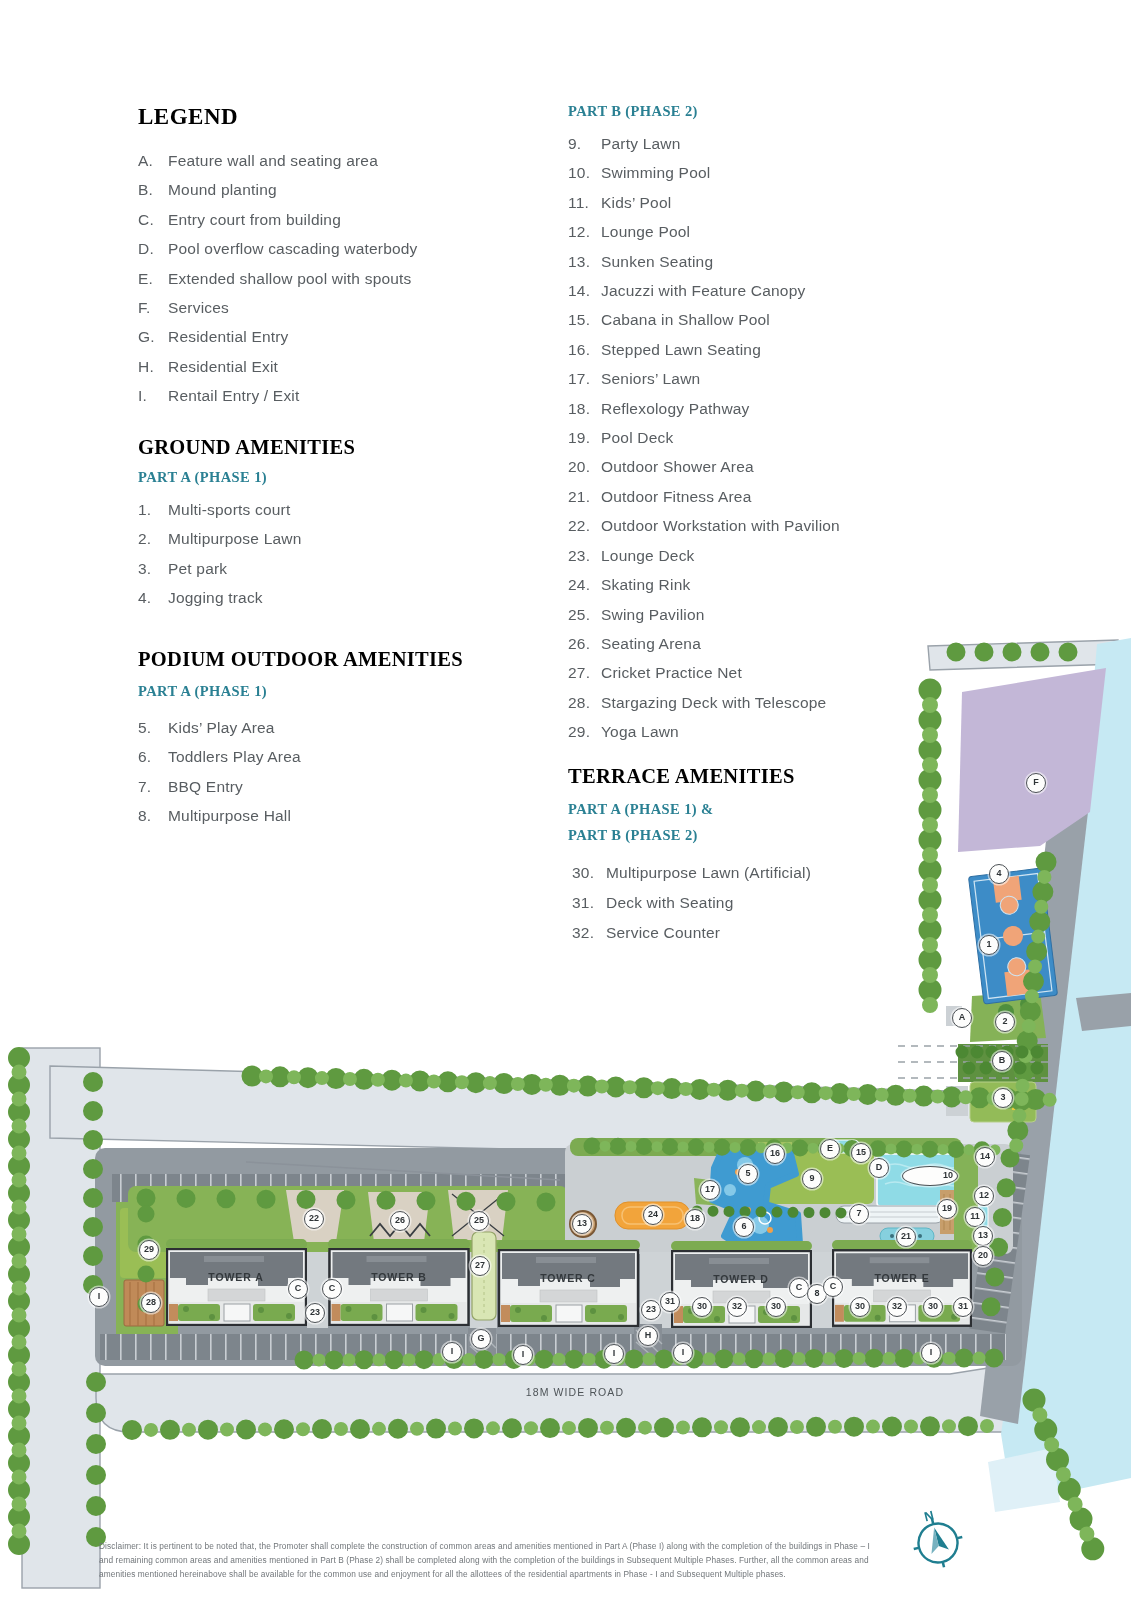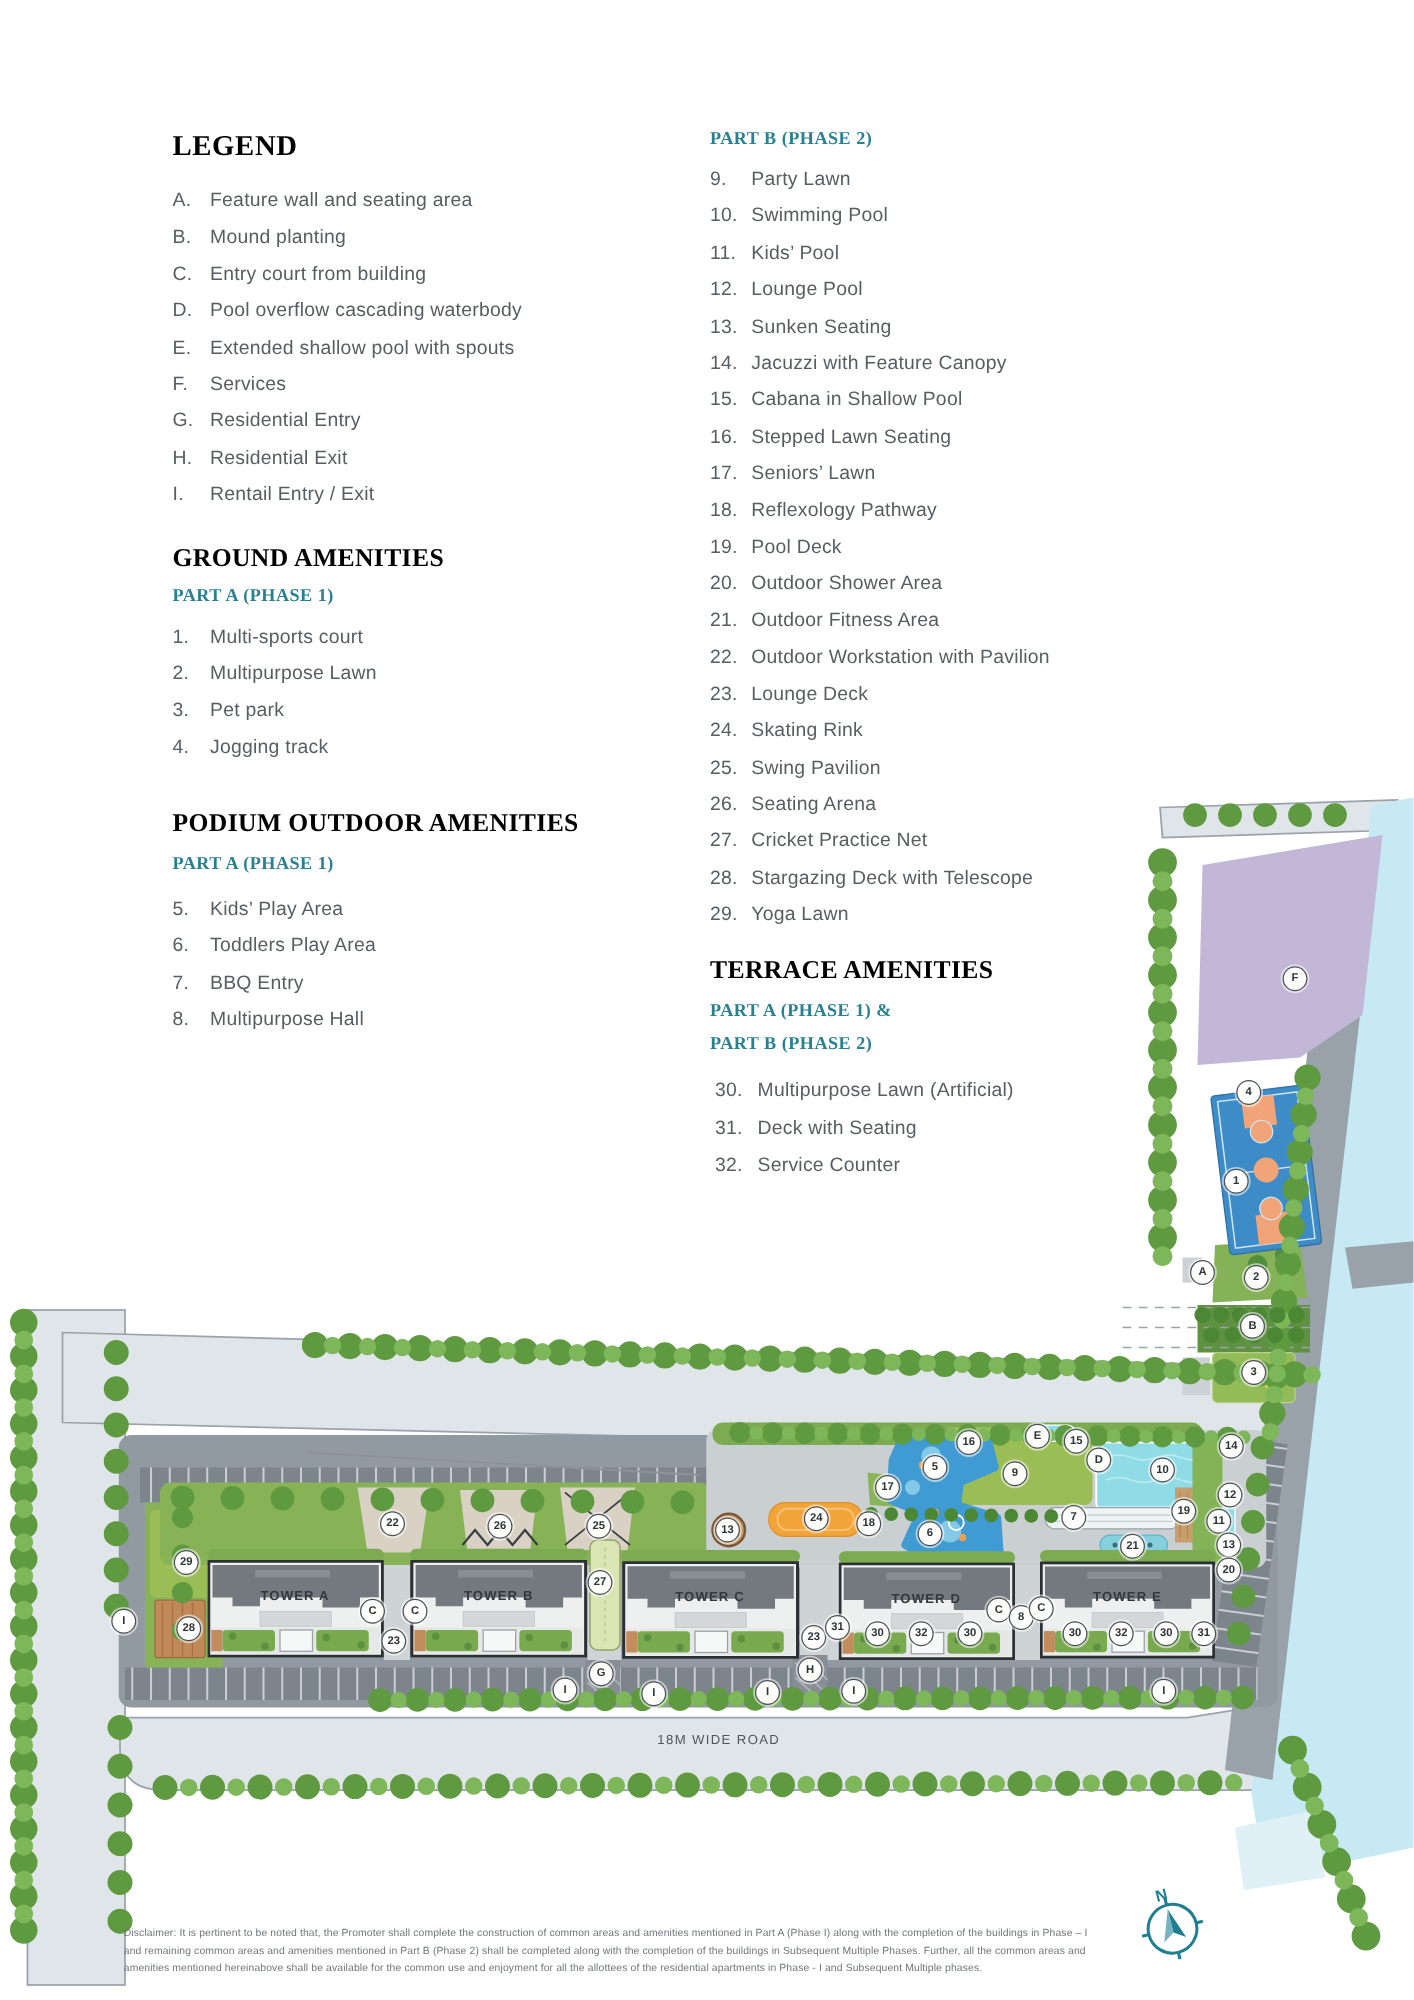--- a/index.html
+++ b/index.html
@@ -456,21 +456,21 @@
       <div class="badge" style="left: 653px; top: 1215px;"><span>24</span></div>
       <div class="badge" style="left: 695px; top: 1219px;"><span>18</span></div>
       <div class="badge" style="left: 710px; top: 1190px;"><span>17</span></div>
       <div class="badge" style="left: 748px; top: 1174px;"><span>5</span></div>
       <div class="badge" style="left: 744px; top: 1227px;"><span>6</span></div>
       <div class="badge" style="left: 775px; top: 1154px;"><span>16</span></div>
       <div class="badge" style="left: 812px; top: 1179px;"><span>9</span></div>
       <div class="badge" style="left: 830px; top: 1149px;"><span>E</span></div>
       <div class="badge" style="left: 861px; top: 1153px;"><span>15</span></div>
       <div class="badge" style="left: 879px; top: 1168px;"><span>D</span></div>
-      <div class="badge" style="left: 930px; top: 1176px;"><span>10</span></div>
+      <div class="badge" style="left: 930px; top: 1176px; padding-left: 36px;"><span>10</span></div>
       <div class="badge" style="left: 985px; top: 1157px;"><span>14</span></div>
       <div class="badge" style="left: 984px; top: 1183px; margin-top: 13px;"><span>12</span></div>
       <div class="badge" style="left: 859px; top: 1214px;"><span>7</span></div>
       <div class="badge" style="left: 947px; top: 1209px;"><span>19</span></div>
       <div class="badge" style="left: 975px; top: 1217px;"><span>11</span></div>
       <div class="badge" style="left: 906px; top: 1237px;"><span>21</span></div>
       <div class="badge" style="left: 983px; top: 1236px;"><span>13</span></div>
       <div class="badge" style="left: 983px; top: 1256px; text-align: center;"><span>20</span></div>
       <div class="badge" style="left: 651px; top: 1310px;"><span>23</span></div>
       <div class="badge" style="left: 670px; top: 1302px;"><span>31</span></div>

